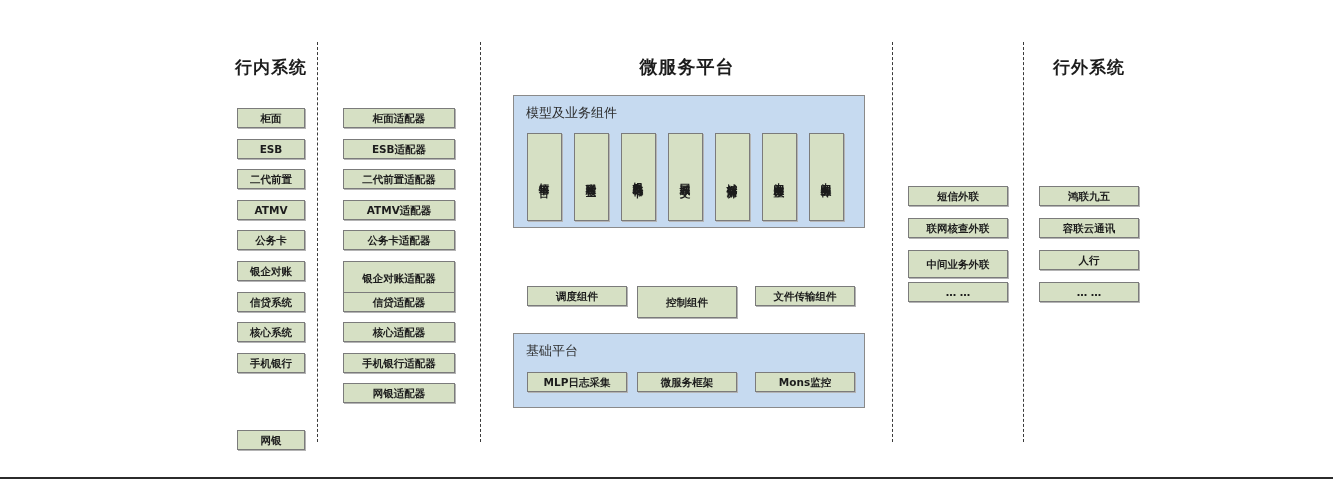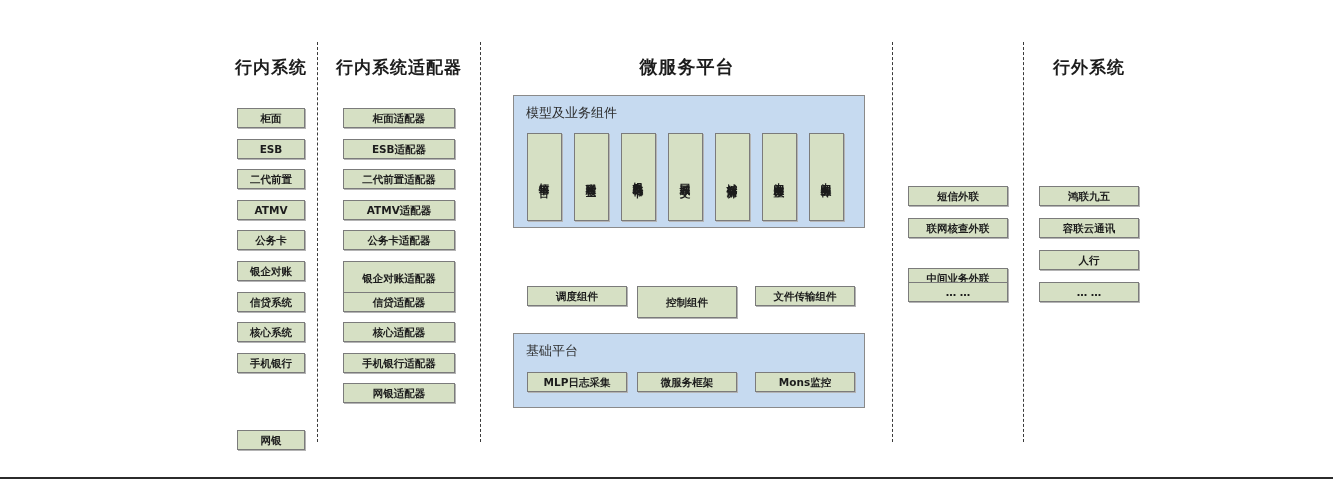--- a/index.html
+++ b/index.html
@@ -108,34 +108,33 @@
     <div class="gbox" style="left: 237px; top: 108px; width: 68px; height: 20px;">柜面</div>
     <div class="gbox" style="left: 237px; top: 138.6px; width: 68px; height: 20px;">ESB</div>
     <div class="gbox" style="left: 237px; top: 169.2px; width: 68px; height: 20px;">二代前置</div>
     <div class="gbox" style="left: 237px; top: 199.8px; width: 68px; height: 20px;">ATMV</div>
     <div class="gbox" style="left: 237px; top: 230.4px; width: 68px; height: 20px;">公务卡</div>
     <div class="gbox" style="left: 237px; top: 261px; width: 68px; height: 20px;">银企对账</div>
     <div class="gbox" style="left: 237px; top: 291.6px; width: 68px; height: 20px;">信贷系统</div>
     <div class="gbox" style="left: 237px; top: 322.2px; width: 68px; height: 20px;">核心系统</div>
     <div class="gbox" style="left: 237px; top: 352.8px; width: 68px; height: 20px;">手机银行</div>
     <div class="gbox" style="left: 237px; top: 383.4px; width: 68px; height: 20px; margin-top: 47px;">网银</div>
-    <div class="col-head" style="left: 289px; top: 56px; width: 220px;">行内系统适配器</div>
     <div class="gbox" style="left: 343px; top: 108px; width: 112px; height: 20px;">柜面适配器</div>
     <div class="gbox" style="left: 343px; top: 138.6px; width: 112px; height: 20px;">ESB适配器</div>
     <div class="gbox" style="left: 343px; top: 169.2px; width: 112px; height: 20px;">二代前置适配器</div>
     <div class="gbox" style="left: 343px; top: 199.8px; width: 112px; height: 20px;">ATMV适配器</div>
     <div class="gbox" style="left: 343px; top: 230.4px; width: 112px; height: 20px;">公务卡适配器</div>
     <div class="gbox" style="left: 343px; top: 261px; width: 112px; height: 37px; font-family: Liberation Mono, monospace;">银企对账适配器</div>
     <div class="gbox" style="left: 343px; top: 291.6px; width: 112px; height: 20px;">信贷适配器</div>
     <div class="gbox" style="left: 343px; top: 322.2px; width: 112px; height: 20px;">核心适配器</div>
     <div class="gbox" style="left: 343px; top: 352.8px; width: 112px; height: 20px;">手机银行适配器</div>
     <div class="gbox" style="left: 343px; top: 383.4px; width: 112px; height: 20px;">网银适配器</div>
     <div class="gbox" style="left: 908px; top: 186px; width: 100px; height: 20px;">短信外联</div>
     <div class="gbox" style="left: 908px; top: 218px; width: 100px; height: 20px;">联网核查外联</div>
-    <div class="gbox" style="left: 908px; top: 268px; width: 100px; height: 20px;">中间业务外联</div>
+    <div class="gbox" style="left: 908px; top: 250px; width: 100px; height: 28px;">中间业务外联</div>
     <div class="gbox" style="left: 908px; top: 282px; width: 100px; height: 20px;">… …</div>
     <div class="col-head" style="left: 979px; top: 56px; width: 220px;">行外系统</div>
     <div class="gbox" style="left: 1039px; top: 186px; width: 100px; height: 20px;">鸿联九五</div>
     <div class="gbox" style="left: 1039px; top: 218px; width: 100px; height: 20px;">容联云通讯</div>
     <div class="gbox" style="left: 1039px; top: 250px; width: 100px; height: 20px;">人行</div>
     <div class="gbox" style="left: 1039px; top: 282px; width: 100px; height: 20px;">… …</div>
     <div class="col-head" style="left: 577px; top: 55px; width: 220px; font-size: 18px;">微服务平台</div>
     <div class="panel" style="left: 513px; top: 95px; width: 352px; height: 133px;">
       <div class="panel-title">模型及业务组件</div>
     </div>

